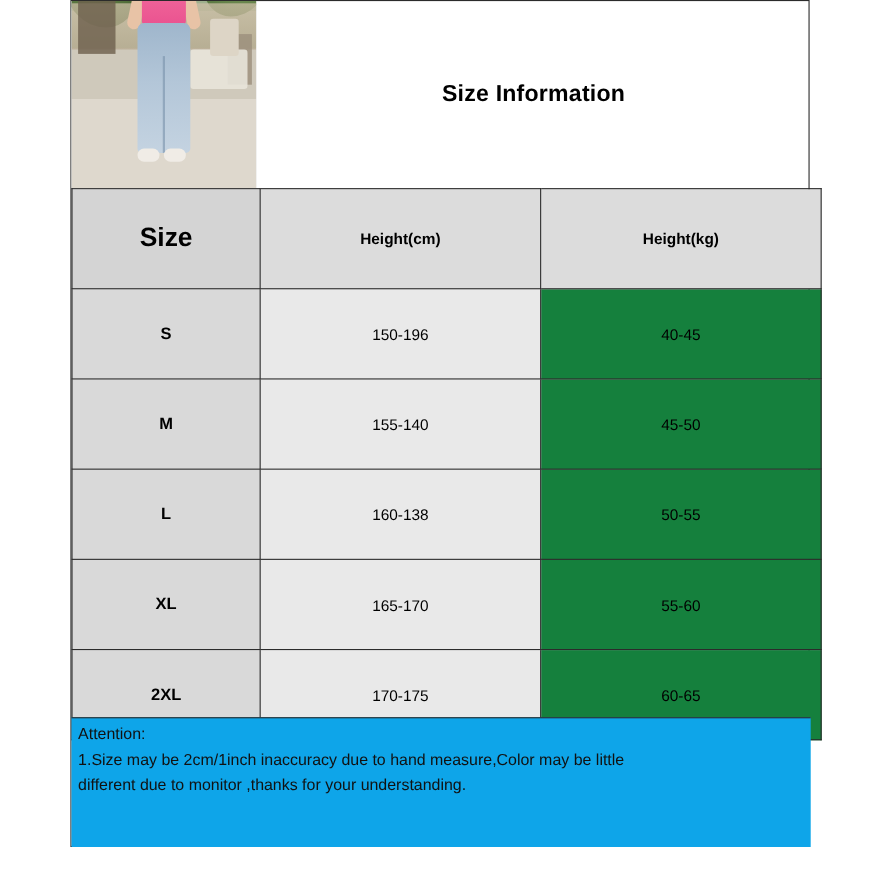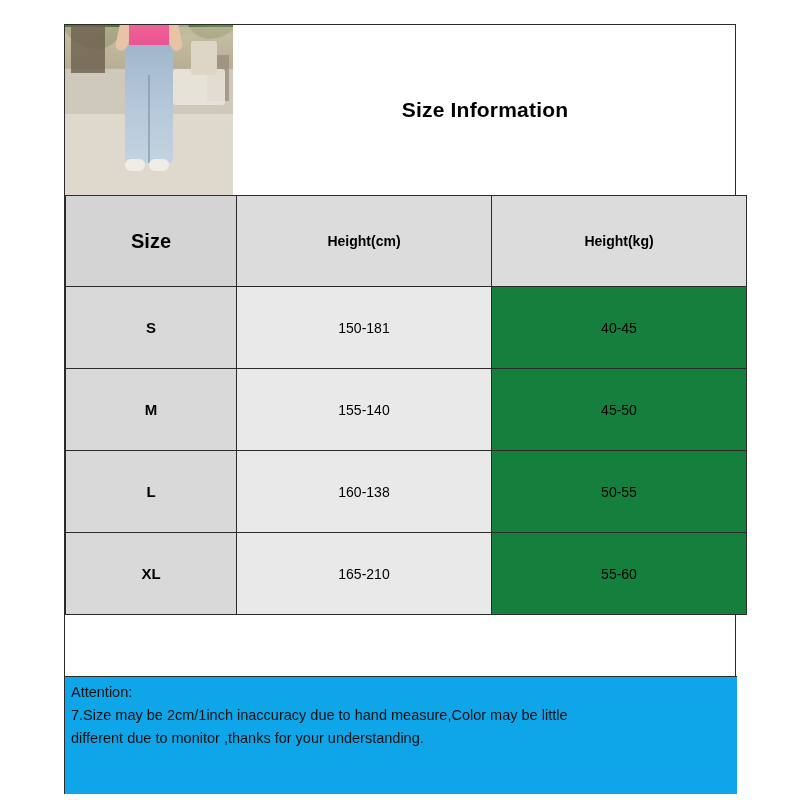--- a/index.html
+++ b/index.html
@@ -22,21 +22,20 @@
   }
   .sheet {
     position: absolute;
     left: 64px;
     top: 0px;
     width: 672px;
     height: 770px;
     border: 1px solid #2b2b2b;
     box-sizing: border-box;
     background: #ffffff;
-    margin-top: 24px;
   }
   
   .header-row {
     position: absolute;
     left: 0; top: 0;
     width: 100%;
     height: 170px;
     box-sizing: border-box;
   }
   .photo-cell {
@@ -198,21 +197,21 @@
     height: 79px;
     font-size: 14px;
   }
   table.size-table td.c0 { width: 168px; background: #d9d9d9; font-weight: bold; }
   table.size-table td.c1 { width: 252px; background: #e9e9e9; }
   table.size-table td.c2 { width: 252px; background: #15803d; }
   table.size-table tr.head td {
     height: 88px;
   }
   table.size-table tr.head td.c0 {
-    font-size: 20px;
+    font-size: 24px;
     font-weight: bold;
     background: #d4d4d4;
   }
   table.size-table tr.head td.c1,
   table.size-table tr.head td.c2 {
     font-size: 14px;
     font-weight: bold;
     background: #dcdcdc;
   }
   table.size-table tr.body td.c0 {
@@ -279,41 +278,46 @@
 
     <table class="size-table">
       <tbody>
           <tr class="head">
         <td class="c0">Size</td>
         <td class="c1">Height(cm)</td>
         <td class="c2">Height(kg)</td>
       </tr>
       <tr class="body">
         <td class="c0">S</td>
-        <td class="c1">150-181</td>
+        <td class="c1">150-196</td>
         <td class="c2">40-45</td>
       </tr>
       <tr class="body">
         <td class="c0">M</td>
         <td class="c1">155-140</td>
         <td class="c2">45-50</td>
       </tr>
       <tr class="body">
         <td class="c0">L</td>
         <td class="c1">160-138</td>
         <td class="c2">50-55</td>
       </tr>
       <tr class="body">
         <td class="c0">XL</td>
-        <td class="c1">165-210</td>
+        <td class="c1">165-170</td>
         <td class="c2">55-60</td>
+      </tr>
+      <tr class="body">
+        <td class="c0">2XL</td>
+        <td class="c1">170-175</td>
+        <td class="c2">60-65</td>
       </tr>
     </tbody>
       </table>
 
     <div class="attention">
       <p>Attention:</p>
-      <p>7.Size may be 2cm/1inch inaccuracy due to hand measure,Color may be little</p>
+      <p>1.Size may be 2cm/1inch inaccuracy due to hand measure,Color may be little</p>
       <p>different due to monitor ,thanks for your understanding.</p>
     </div>
 
   </div>
 </div>
 
 </body></html>

